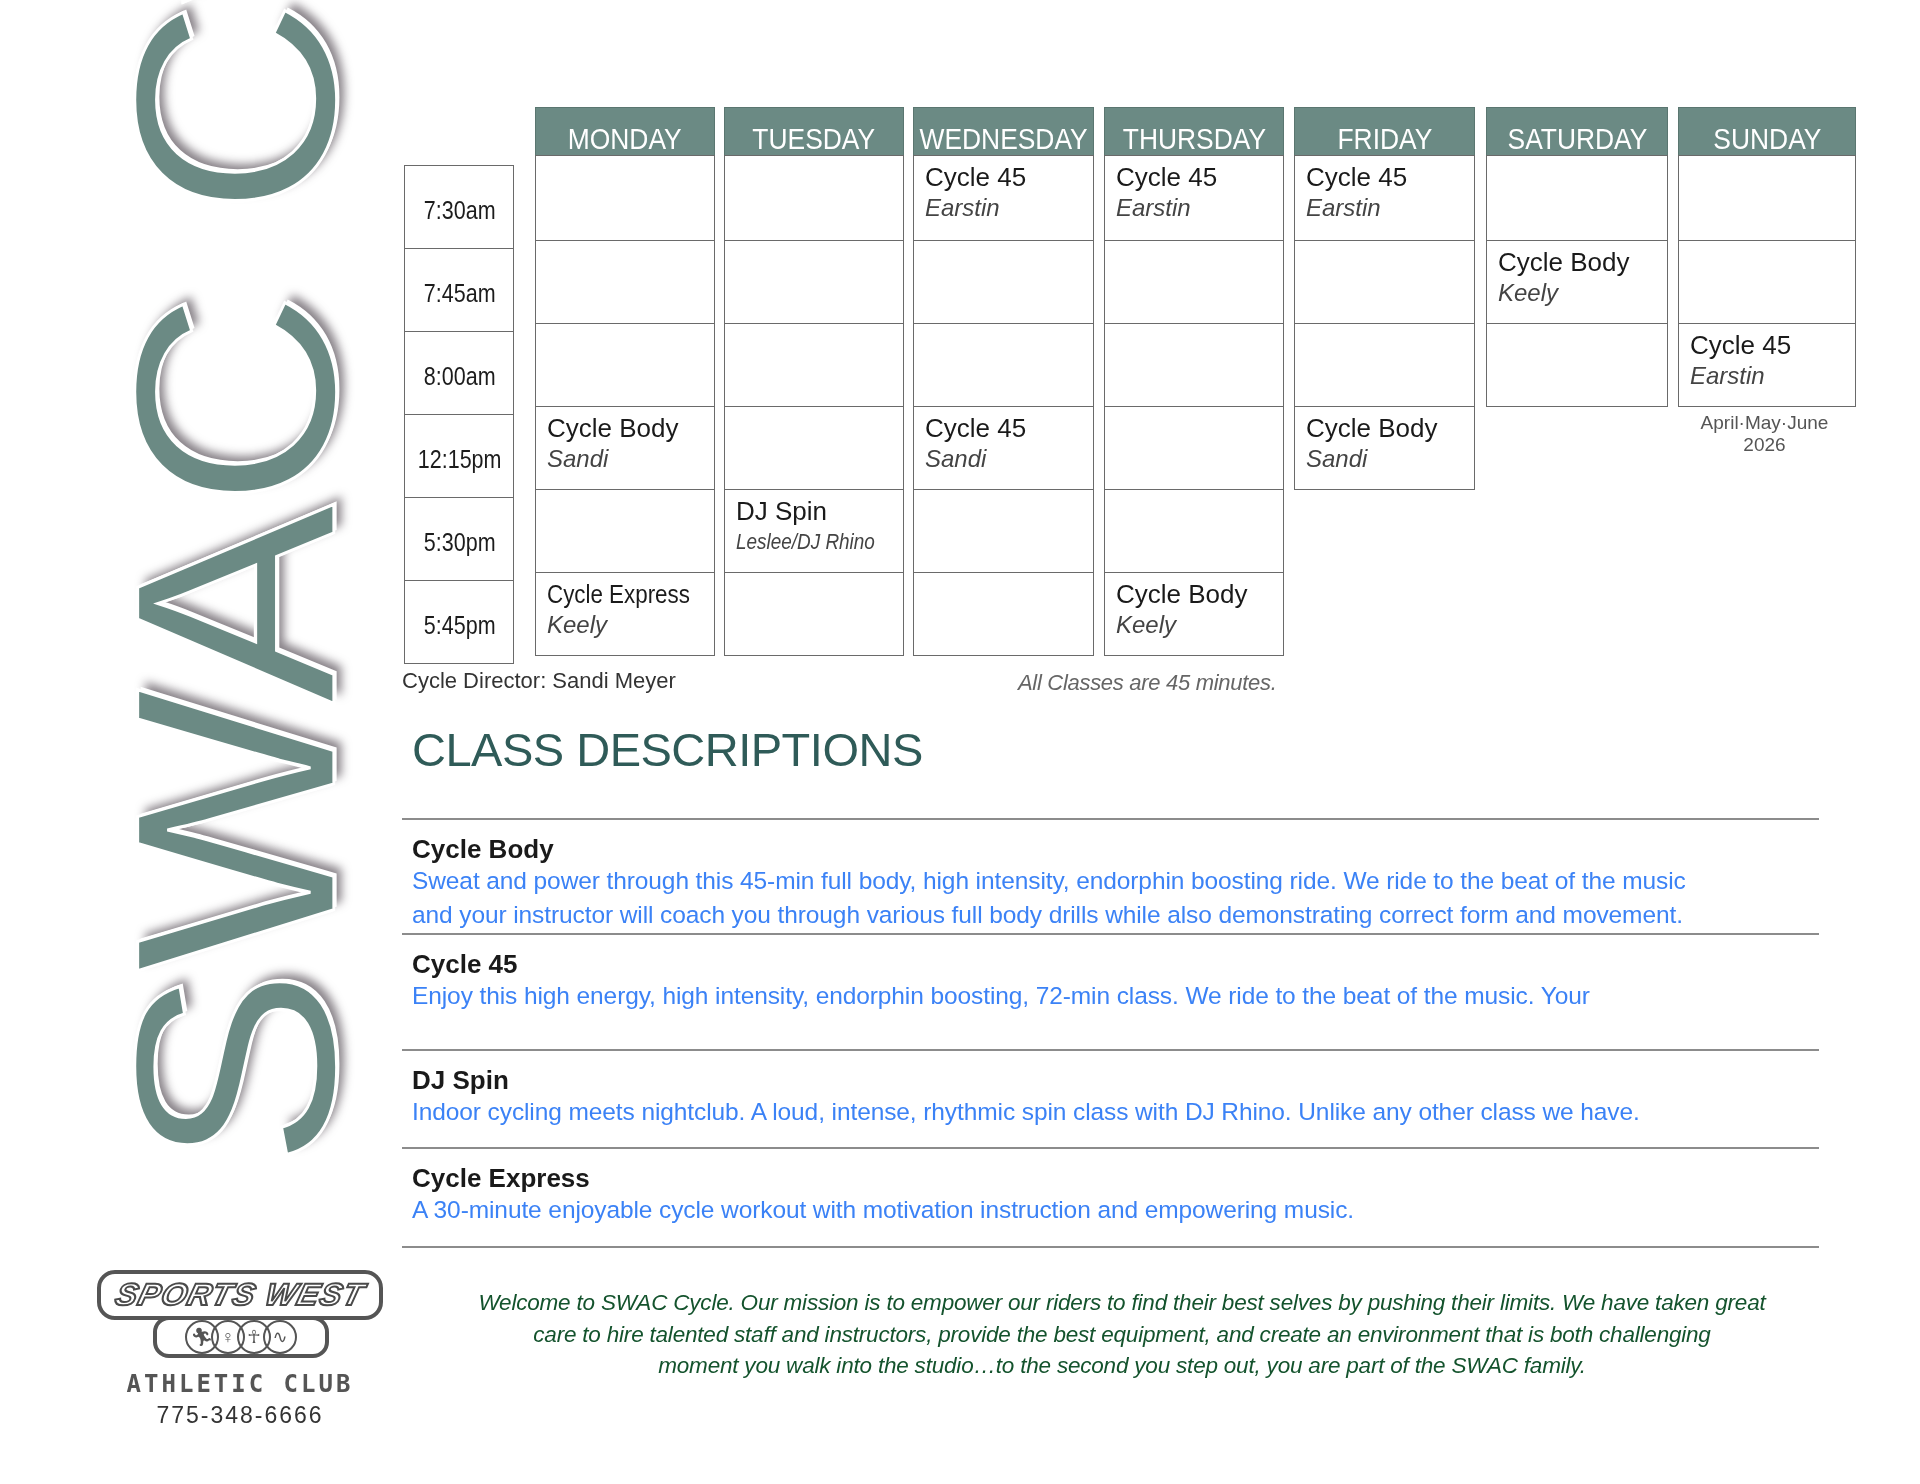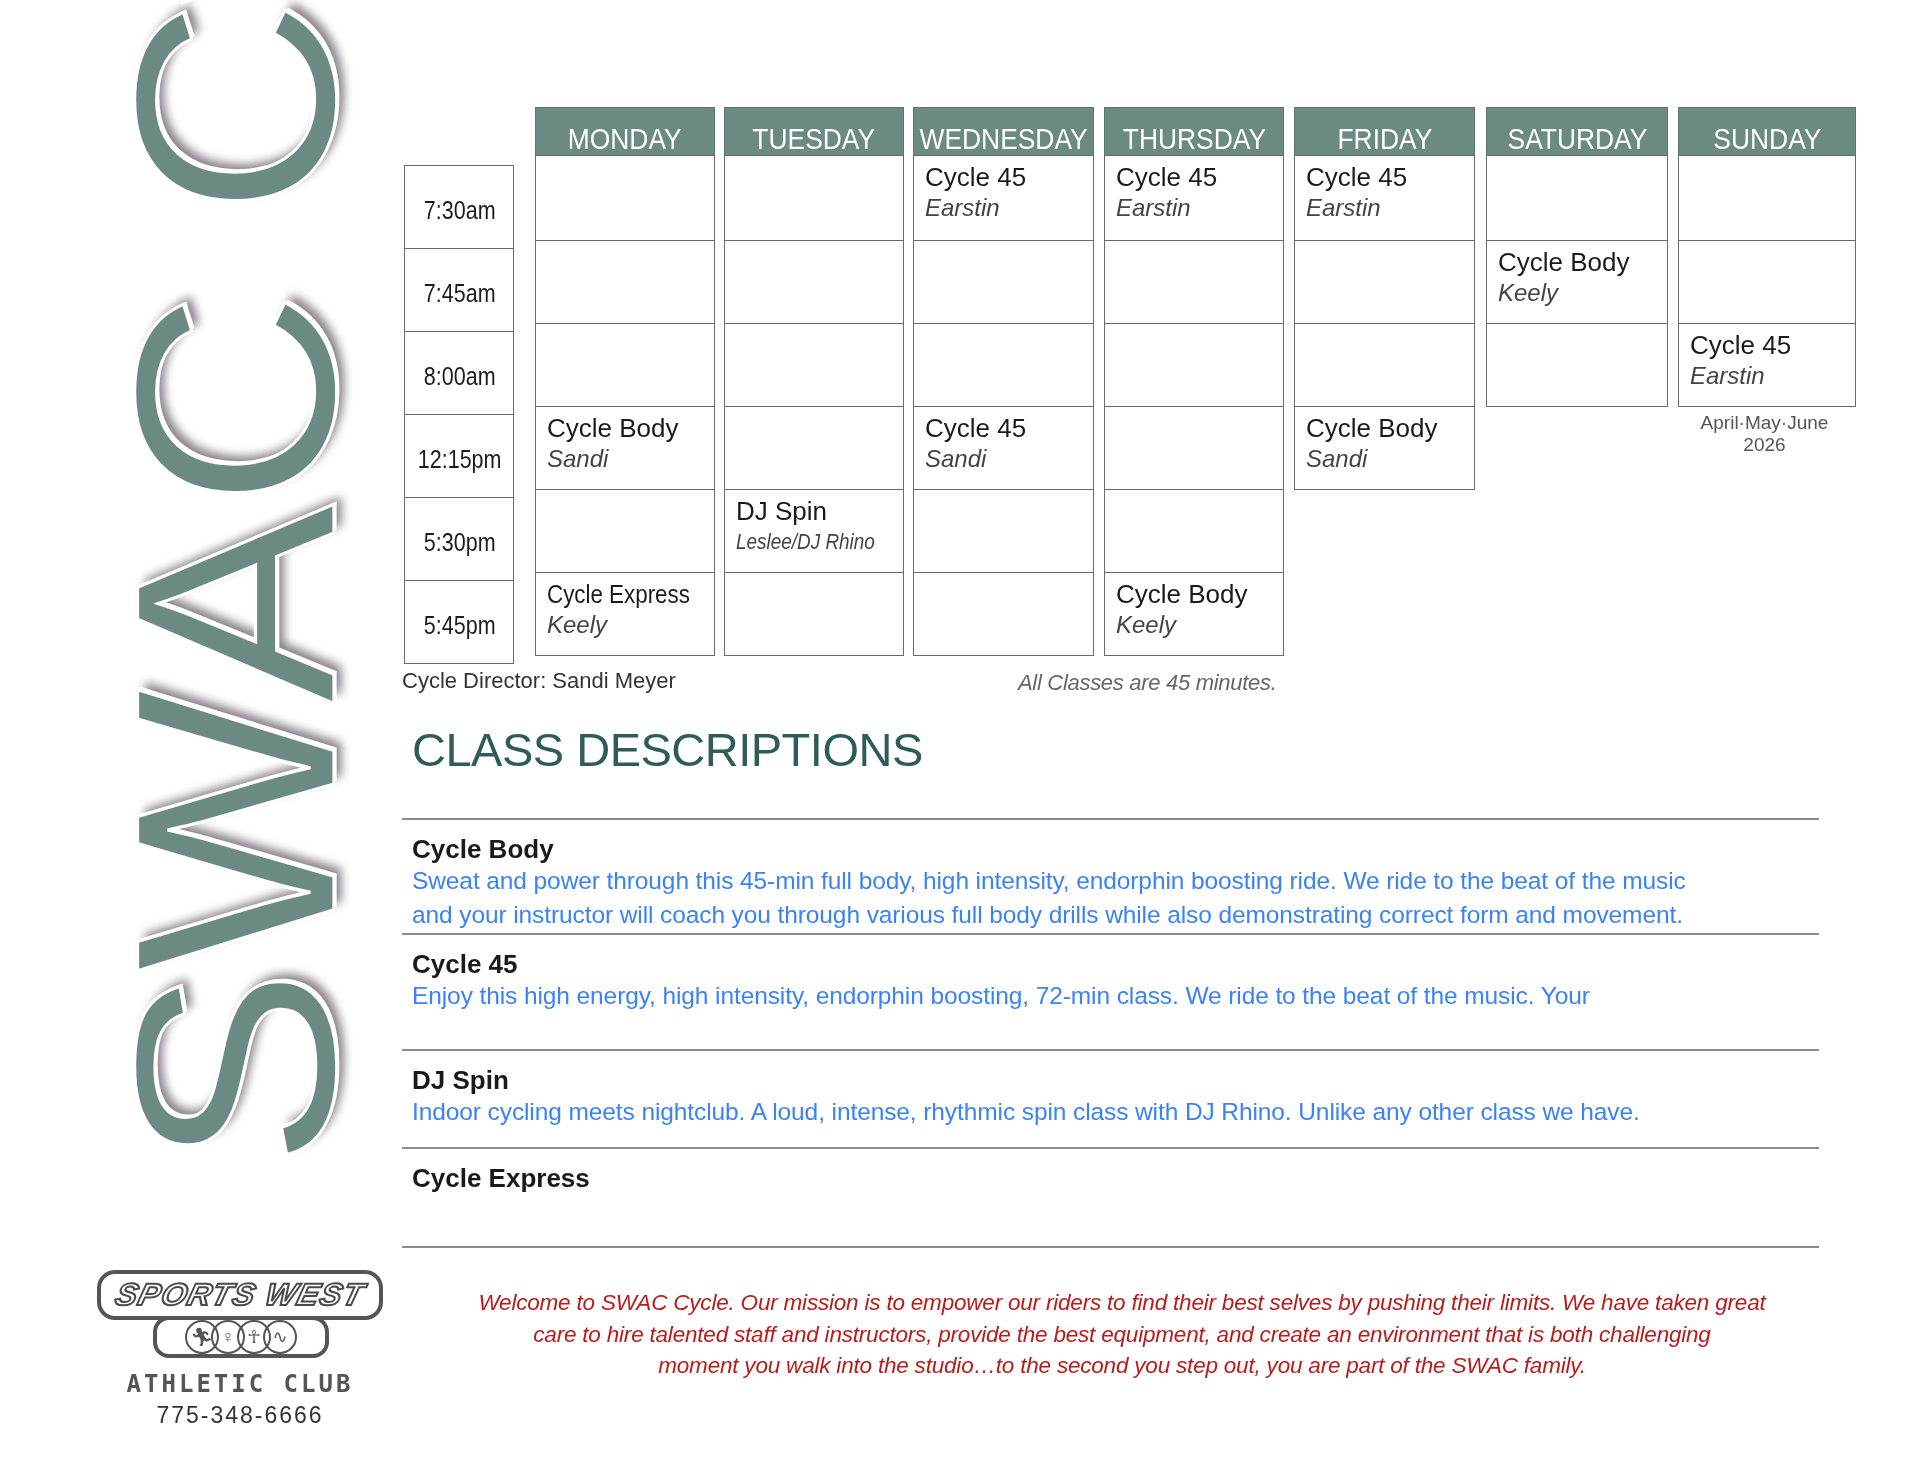--- a/index.html
+++ b/index.html
@@ -64,21 +64,21 @@
 
   
   .logo { position: absolute; left: 97px; top: 1270px; width: 290px; }
   .logo-top { position: absolute; left: 0; top: 0; width: 286px; height: 50px; border: 4px solid #555; border-radius: 18px; box-sizing: border-box; display:flex; align-items:center; justify-content:center; background:#fff; }
   .logo-top .lbl { font-size: 31px; font-weight: bold; font-style: italic; color: #fff; -webkit-text-stroke: 2px #4a4a4a; letter-spacing: 1px; transform: skewX(-14deg) scaleX(1.05); display:inline-block; }
   .logo-pill { position: absolute; left: 56px; top: 46px; width: 176px; height: 42px; border: 4px solid #555; border-radius: 16px; box-sizing: border-box; background:#fff; display:flex; align-items:center; justify-content:center; }
   .ring { width: 34px; height: 34px; border: 2.5px solid #555; border-radius: 50%; box-sizing: border-box; margin: 0 -4px; display:flex; align-items:center; justify-content:center; font-size: 18px; color:#555; }
   .logo-club { position: absolute; left: 0; width: 286px; top: 100px; text-align: center; font-size: 24px; font-weight: bold; color: #555; letter-spacing: 3px; font-family: "DejaVu Sans Mono", monospace; }
   .logo-phone { position: absolute; left: 0; width: 286px; top: 132px; text-align: center; font-size: 23px; color: #333; letter-spacing: 2px; }
 
-  .mission { position: absolute; left: 402px; width: 1440px; top: 1287px; text-align: center; font-size: 22.5px; font-style: italic; color: #b91c1c; line-height: 31.5px; letter-spacing: -0.2px; }
+  .mission { position: absolute; left: 402px; width: 1440px; top: 1287px; text-align: center; font-size: 22.5px; font-style: italic; color: #14532d; line-height: 31.5px; letter-spacing: -0.2px; }
 </style>
 </head>
 <body>
 
 <div class="brand-title">
     <span>SWAC Cycle</span>
   </div>
 
 <div class="col-header" style="left:535px;width:180px">
     <span class="lbl">MONDAY</span>
@@ -217,20 +217,21 @@
   <div class="desc-body">Enjoy this high energy, high intensity, endorphin boosting, 72-min class. We ride to the beat of the music. Your</div>
 </div>
 <div class="divider" style="top:1049px"></div>
 <div class="desc" style="top:1065px">
   <div class="desc-title">DJ Spin</div>
   <div class="desc-body">Indoor cycling meets nightclub. A loud, intense, rhythmic spin class with DJ Rhino.  Unlike any other class we have.</div>
 </div>
 <div class="divider" style="top:1147px"></div>
 <div class="desc" style="top:1163px">
   <div class="desc-title">Cycle Express</div>
+  <div class="desc-body">A 30-minute enjoyable cycle workout with motivation instruction and empowering music.</div>
 </div>
 <div class="divider" style="top:1246px"></div>
 
 <div class="logo">
   <div class="logo-top">
       <span class="lbl">SPORTS WEST</span>
     </div>
   <div class="logo-pill">
     <div class="ring">🏃︎</div>
     <div class="ring">♀</div>

